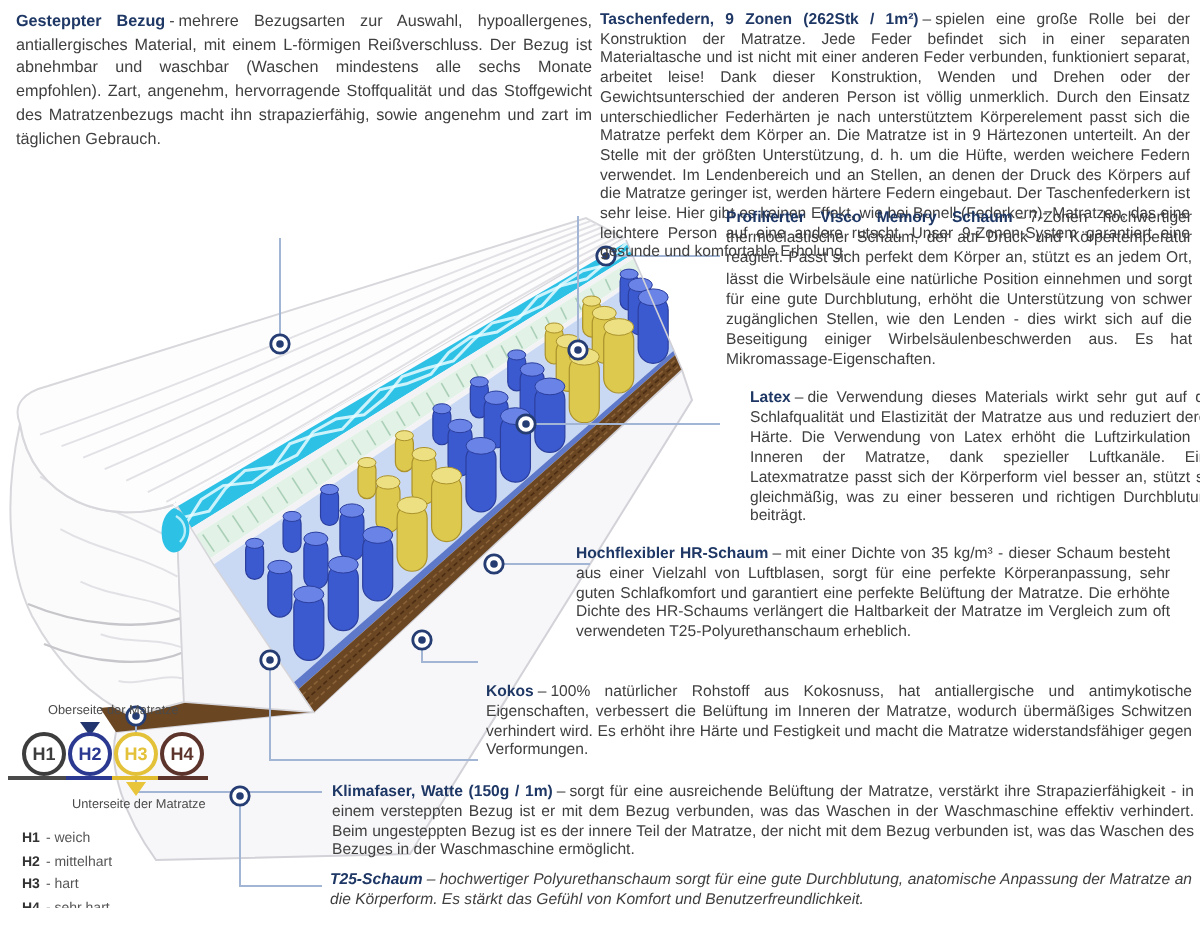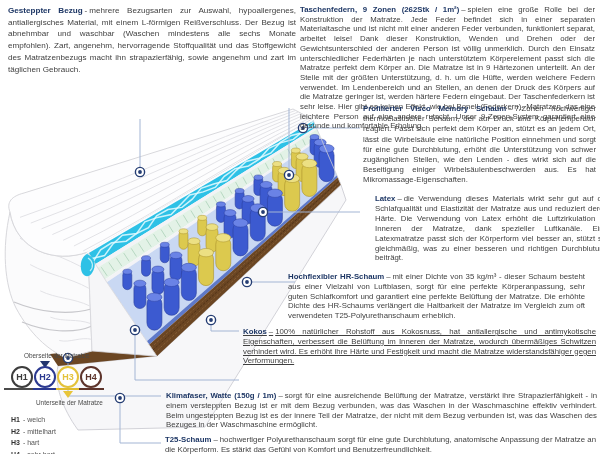--- a/index.html
+++ b/index.html
@@ -10,24 +10,24 @@
   #leader-svg{position:absolute;left:0;top:0;width:600px;height:465px;z-index:5;pointer-events:none;}
   .para{position:absolute;z-index:10;text-align:justify;font-size:7.8px;line-height:9.8px;
         color:#3f3f3f;}
   .para .h{color:#1e3765;font-weight:bold;}
   .para .sep{margin:0 2px;color:#3f3f3f;}
   #p1{left:8px;top:5px;width:288px;font-size:8.1px;line-height:11.7px;}
   #p2{left:300px;top:5px;width:295px;line-height:9.7px;}
   #p3{left:363px;top:104px;width:233px;line-height:10.2px;}
   #p4{left:363px;top:194px;width:233px;line-height:9.9px;margin-left:12px;}
   #p5{left:288px;top:272px;width:297px;}
-  #p6{left:243px;top:327px;width:353px;text-decoration:underline;}
+  #p6{left:243px;top:341px;width:353px;}
   #p7{left:243px;top:376px;width:353px;}
   #p8{left:166px;top:391px;width:431px;}
-  #p9{left:165px;top:435px;width:431px;}
+  #p9{left:165px;top:435px;width:431px;font-style:italic;}
   
   .lgd-label{position:absolute;z-index:10;font-size:6.4px;color:#4a4a4a;}
   #lgd-top{left:24px;top:352px;}
   #lgd-bottom{left:36px;top:399px;}
   .tri{position:absolute;z-index:11;width:0;height:0;border-left:5px solid transparent;
        border-right:5px solid transparent;}
   #tri-top{left:40px;top:361px;border-top:7px solid #23356e;}
   #tri-bottom{left:63px;top:391px;border-top:7px solid #e8c53a;}
   .zone{position:absolute;z-index:11;width:18px;height:18px;border-radius:50%;background:#fff;
         border:2px solid #333;font-size:9px;font-weight:bold;text-align:center;line-height:18px;}

